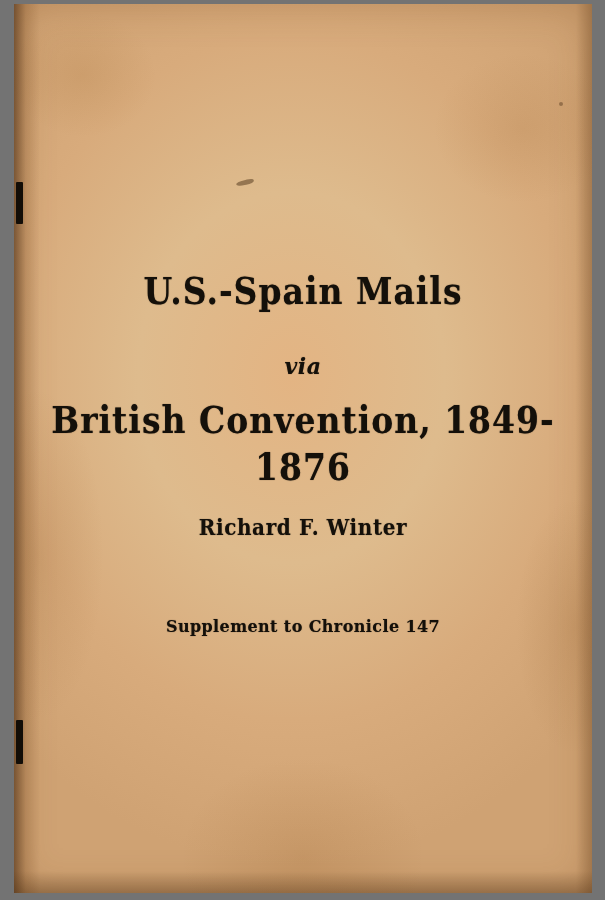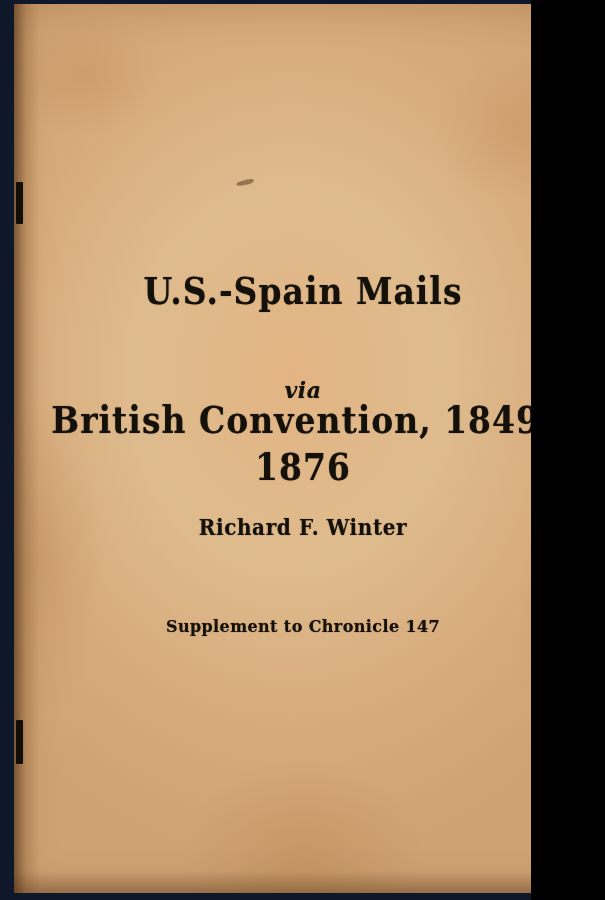--- a/index.html
+++ b/index.html
@@ -9,23 +9,23 @@
   }
   body {
     width: 605px;
     height: 900px;
     overflow: hidden;
     font-family: "Liberation Serif", serif;
   }
 
   #page {
     position: relative;
-    width: 531px;
+    width: 605px;
     height: 900px;
-    background: #0f172a;
+    background: #737373;
     overflow: hidden;
   }
 
   
   #cover {
     position: absolute;
     left: 14px;
     top: 4px;
     width: 578px;
     height: 889px;
@@ -141,21 +141,20 @@
     transform: scaleY(1.12);
   }
 
   #title-via {
     position: absolute;
     left: 0; right: 0;
     top: 348px;
     font-size: 22px;
     line-height: 28px;
     font-style: italic;
-    margin-top: 24px;
   }
 
   #title-sub {
     position: absolute;
     left: 0; right: 0;
     top: 398px;
     font-size: 33px;
     line-height: 42px;
     letter-spacing: 1px;
     transform: scaleY(1.12);

